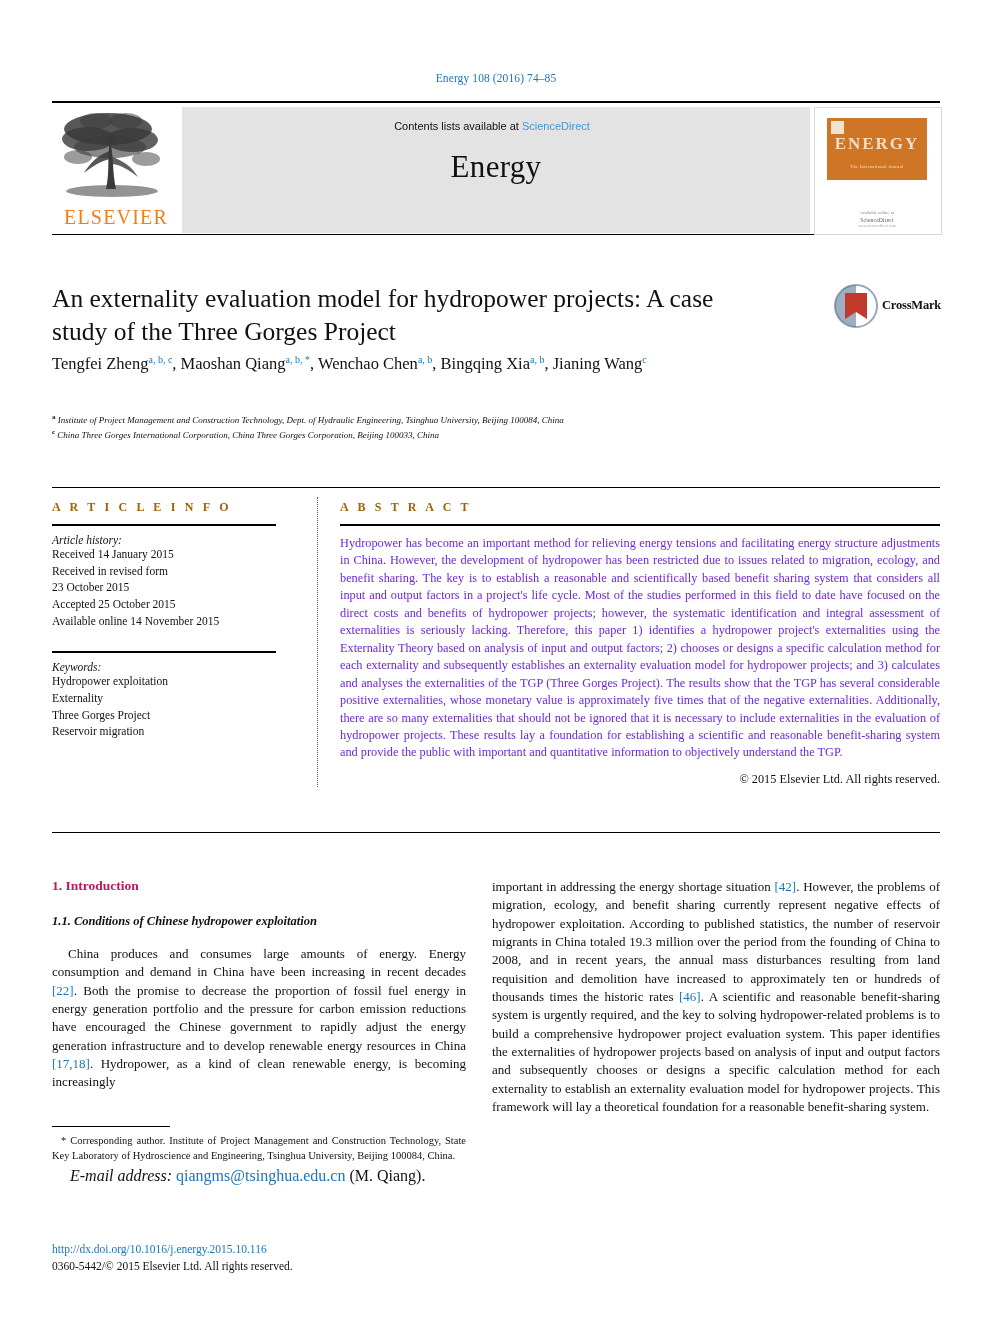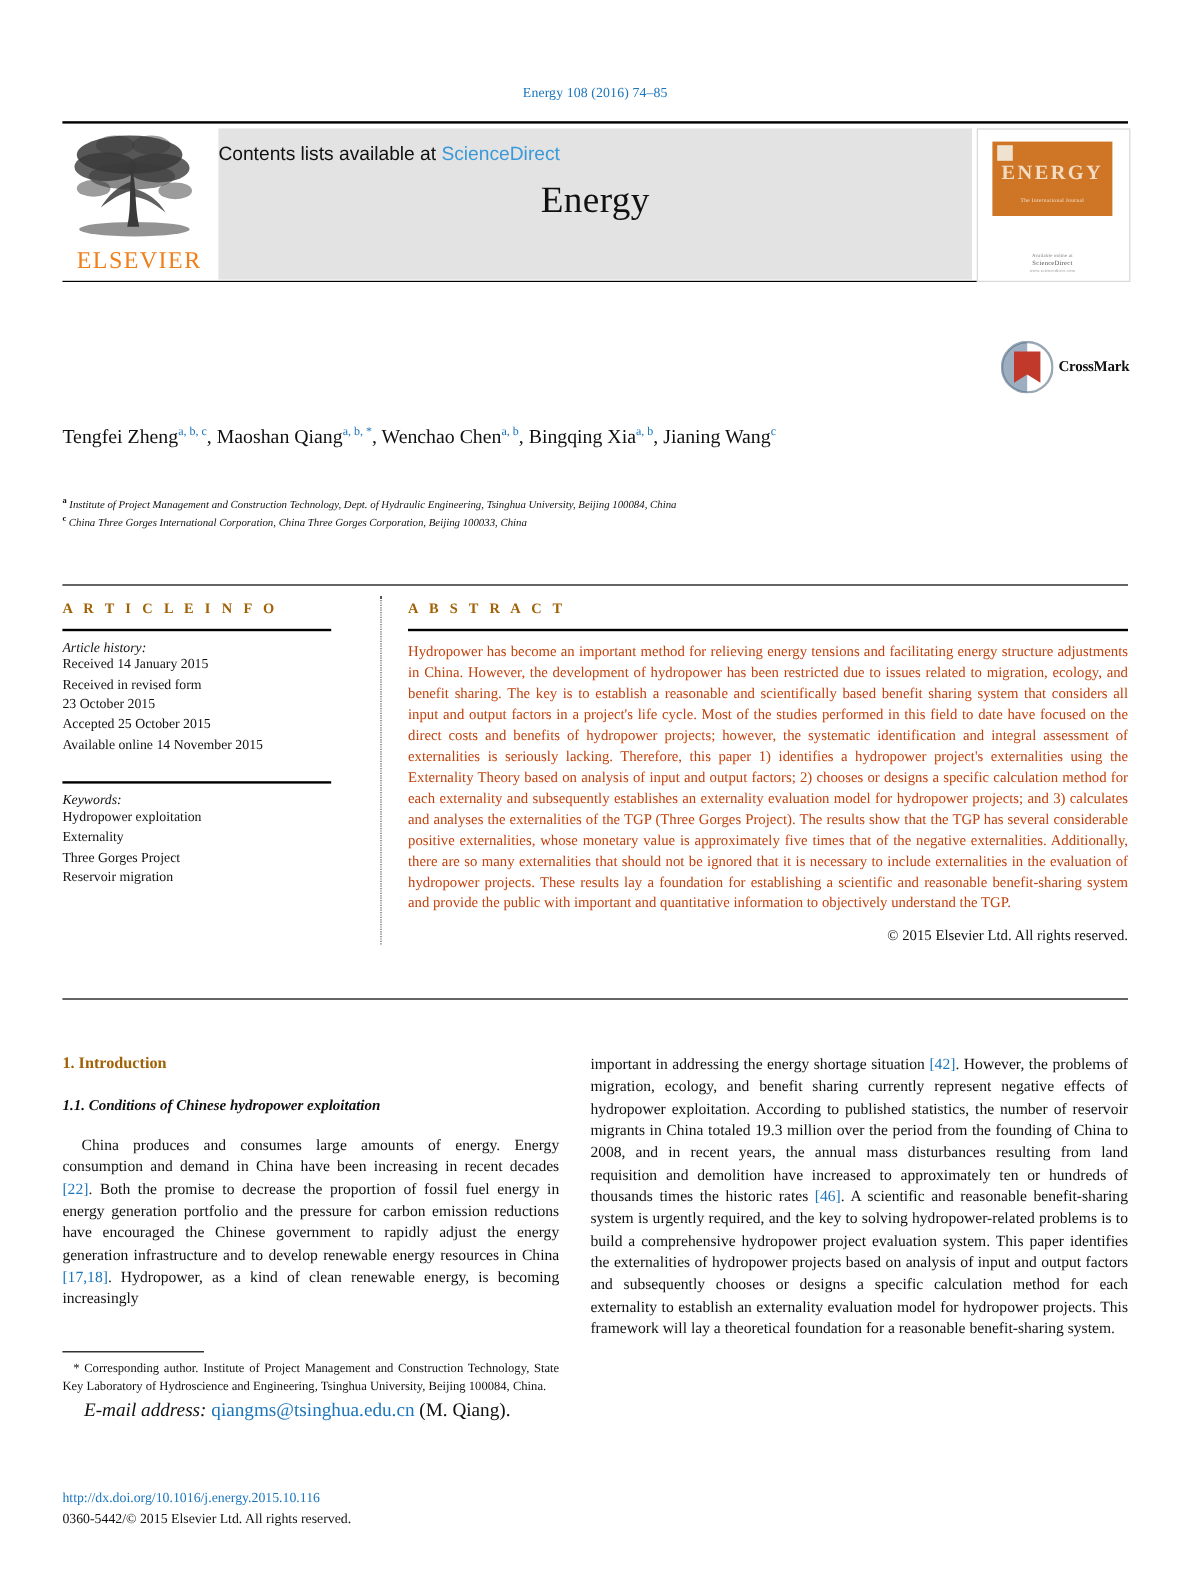--- a/index.html
+++ b/index.html
@@ -87,22 +87,23 @@
     left: 130px;
     width: 628px;
     height: 126px;
     background: #e3e3e3;
   }
   .contents-line {
     position: absolute;
     top: 13px;
     left: 0;
     width: 620px;
+    text-align: center;
     font-family: "Liberation Sans", sans-serif;
-    font-size: 16px;
+    font-size: 11px;
     color: #111;
   }
   .contents-line a {
     color: #3a9ad9;
     text-decoration: none;
   }
   .journal-title {
     position: absolute;
     top: 42px;
     left: 0;
@@ -308,21 +309,21 @@
   .abs-rule {
     margin: 9px 0 9px 0;
     width: 600px;
     height: 2px;
     background: #000;
   }
   .abs-body {
     font-size: 12.3px;
     line-height: 1.42;
     text-align: justify;
-    color: #c2410c;
+    color: #6d28d9;
   }
   .abs-copy {
     margin-top: 10px;
     font-size: 12.3px;
     text-align: right;
     color: #111;
   }
   .info-rule-bottom {
     position: absolute;
     top: 832px;
@@ -343,21 +344,21 @@
     position: absolute;
     top: 878px;
     left: 492px;
     width: 448px;
   }
   h2.num-head {
     margin: 0 0 20px 0;
     font-family: "Liberation Serif", serif;
     font-size: 13.5px;
     font-weight: bold;
-    color: #a16207;
+    color: #be185d;
   }
   h3.sub-head {
     margin: 0 0 16px 0;
     font-family: "Liberation Serif", serif;
     font-size: 12.5px;
     font-weight: bold;
     font-style: italic;
     color: #111;
   }
   p.body-text {
@@ -461,20 +462,21 @@
       <div class="cover-orange"></div>
       <div class="cover-mini-top"></div>
       <div class="cover-energy">ENERGY</div>
       <div class="cover-sub">The International Journal</div>
       <div class="cover-smalltext cover-bottom-1">Available online at</div>
       <div class="cover-smalltext cover-bottom-2">ScienceDirect</div>
       <div class="cover-smalltext cover-bottom-3">www.sciencedirect.com</div>
     </div>
   </div>
 
+  <div class="title">An externality evaluation model for hydropower projects: A case study of the Three Gorges Project</div>
 
   <div class="crossmark">
     <svg class="crossmark-logo" viewBox="0 0 44 44">
       <circle cx="22" cy="22" r="21" fill="#ffffff" stroke="#9aa7b4" stroke-width="2"></circle>
       <path d="M22 1 A21 21 0 0 0 22 43 Z" fill="#4a6b8a" opacity="0.55"></path>
       <path d="M11 9 h22 v26 l-11 -7 l-11 7 Z" fill="#c0392b"></path>
       <path d="M22 1 A21 21 0 0 0 5 10 L 5 34 A21 21 0 0 0 22 43 Z" fill="none"></path>
     </svg>
     <div class="crossmark-word">CrossMark</div>
   </div>

